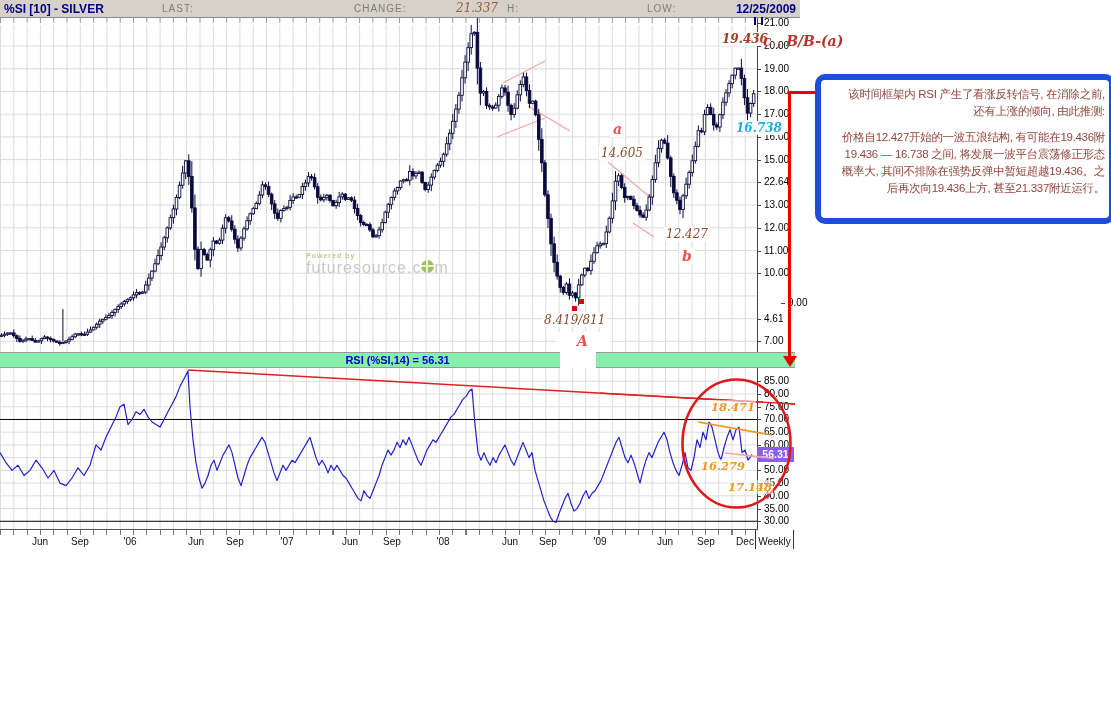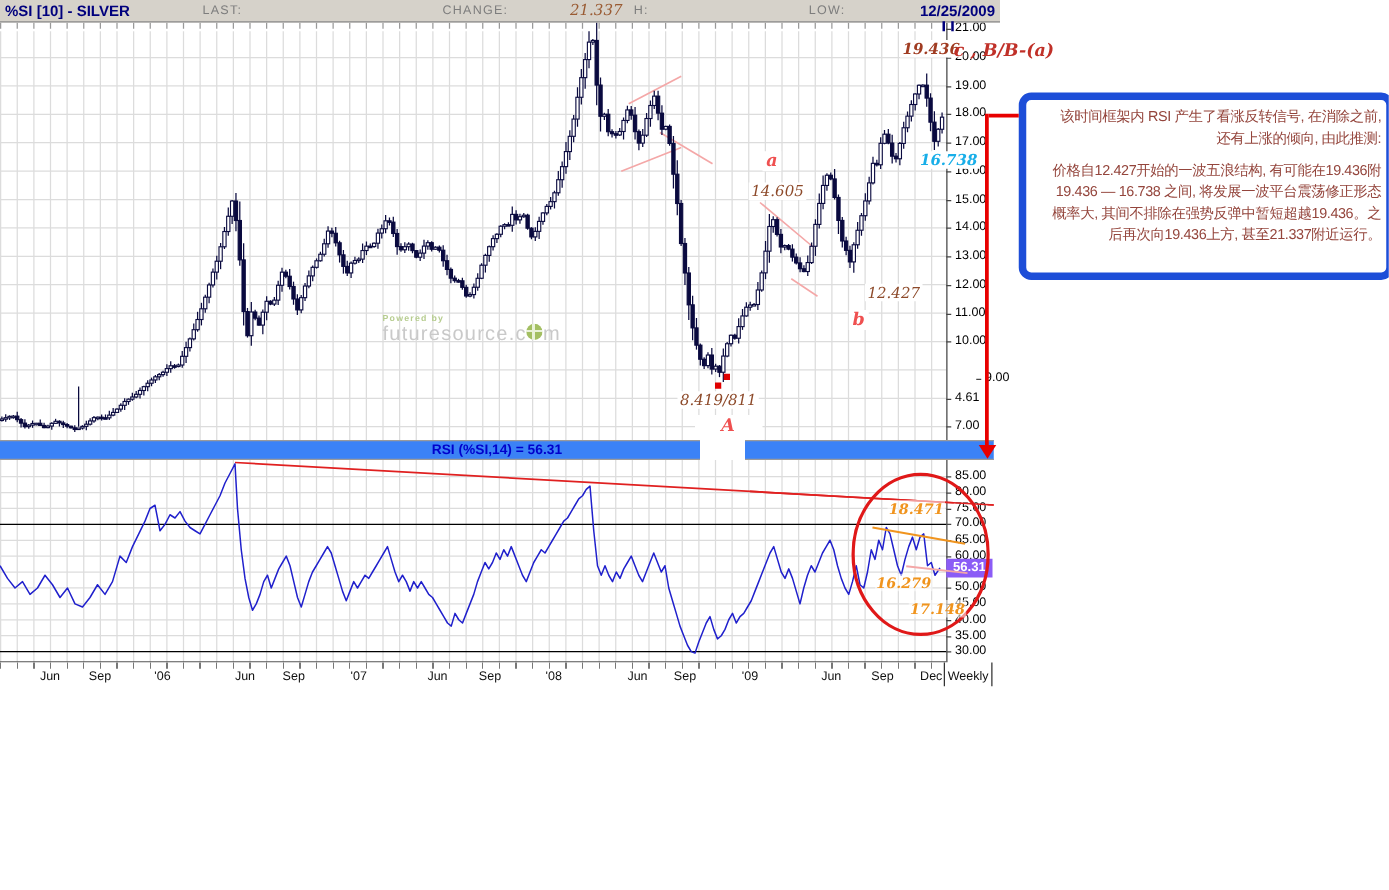--- a/index.html
+++ b/index.html
@@ -17,21 +17,21 @@
 #rsi-svg-wrap{left:0;top:368px;width:800px;height:162px;z-index:1;}
 #rsi-overlay-wrap{left:600px;top:368px;width:200px;height:162px;z-index:6;pointer-events:none;}
 svg{display:block;}
 
 .axis-lab{position:absolute;left:763px;font-size:10px;color:#000;z-index:2;background:#fff;padding:0 1px;}
 .axis-lab::before{content:"";position:absolute;left:-6px;top:6px;width:4px;height:1px;background:#444;}
 .x-lab{position:absolute;top:536px;width:44px;margin-left:-22px;text-align:center;font-size:10px;color:#111;z-index:2;}
 #weekly-lab{left:756px;top:536px;width:37px;text-align:center;font-size:10px;color:#111;z-index:2;}
 .x-sep{top:530px;width:1px;height:19px;background:#333;z-index:2;}
 
-#rsi-sep{left:0;top:352px;width:795px;height:14px;background:#3b82f6;border-top:1px solid #9a9a9a;border-bottom:1px solid #9a9a9a;z-index:3;}
+#rsi-sep{left:0;top:352px;width:795px;height:14px;background:#86efac;border-top:1px solid #9a9a9a;border-bottom:1px solid #9a9a9a;z-index:3;}
 #rsi-sep-title{width:100%;text-align:center;font-size:11px;font-weight:bold;color:#0000cc;line-height:14px;}
 #sep-white-patch{left:560px;top:352px;width:36px;height:16px;background:#fff;z-index:4;}
 
 #rsi-value-box{left:757px;top:447px;width:37px;height:15px;background:#8b5cf6;color:#fff;font-size:10.5px;font-weight:bold;text-align:center;line-height:15px;z-index:5;}
 
 .price-lab{position:absolute;font-family:"DejaVu Serif",serif;font-style:italic;font-size:12px;color:#8d4a2a;background:#fff;padding:0 2px;z-index:4;}
 .wave-lab{position:absolute;font-family:"DejaVu Serif",serif;font-style:italic;font-weight:bold;font-size:14px;color:#ef5050;background:#fff;padding:0 3px;z-index:5;}
 #lbl-peak{left:720px;top:32px;color:#a03c22;font-weight:bold;z-index:7;}
 #lbl-wave-c{left:763px;top:33px;font-family:"DejaVu Serif",serif;font-style:italic;font-weight:bold;font-size:14px;color:#c03028;z-index:8;position:absolute;}
 #lbl-pullback{left:734px;top:121px;color:#18aee8;font-weight:bold;z-index:7;}
@@ -702,36 +702,36 @@
     </div>
 
   <div id="price-axis">
       <div class="axis-lab" style="top: 17.3px;">21.00</div>
       <div class="axis-lab" style="top: 40.02px;">20.00</div>
       <div class="axis-lab" style="top: 62.74px;">19.00</div>
       <div class="axis-lab" style="top: 85.46px;">18.00</div>
       <div class="axis-lab" style="top: 108.18px;">17.00</div>
       <div class="axis-lab" style="top: 130.9px;">16.00</div>
       <div class="axis-lab" style="top: 153.62px;">15.00</div>
-      <div class="axis-lab" style="top: 176.34px;">14.00</div>
+      <div class="axis-lab" style="top: 176.34px;">22.64</div>
       <div class="axis-lab" style="top: 199.06px;">13.00</div>
       <div class="axis-lab" style="top: 221.78px;">12.00</div>
       <div class="axis-lab" style="top: 244.5px;">11.00</div>
       <div class="axis-lab" style="top: 267.22px;">10.00</div>
       <div class="axis-lab" style="top: 297px; margin-left: 24px;">9.00</div>
       <div class="axis-lab" style="top: 312.66px;">4.61</div>
       <div class="axis-lab" style="top: 335.38px;">7.00</div>
     </div>
 
   <span class="price-lab" id="lbl-peak">19.436</span>
   <span id="lbl-wave-c">c , B/B-(a)</span>
   <span class="price-lab" id="lbl-pullback">16.738</span>
   <span class="wave-lab" style="left:610px;top:121px;">a</span>
   <span class="price-lab" style="left:599px;top:146px;">14.605</span>
-  <span class="price-lab" style="left:664px;top:227px;margin-left:28px;">12.427</span>
+  <span class="price-lab" style="left:664px;top:227px;">12.427</span>
   <span class="wave-lab" style="left:679px;top:248px;">b</span>
   <span class="price-lab" style="left:542px;top:313px;">8.419/811</span>
   <div class="abs" id="white-patch-A"></div>
   <span class="wave-lab" style="left:574px;top:333px;z-index:5;">A</span>
   <div class="red-square" style="left:572px;top:306px;"></div>
   <div class="red-square" style="left:579px;top:299px;"></div>
 
   <div class="abs" id="watermark">
     <div id="wm-powered">Powered by</div>
     <div id="wm-brand"><span>futuresource.c</span><span id="wm-globe"></span><span>m</span></div>

